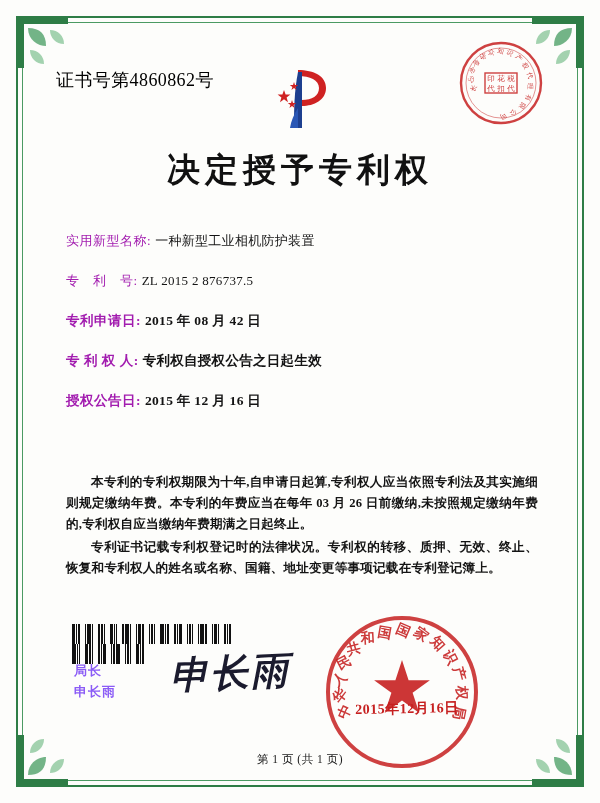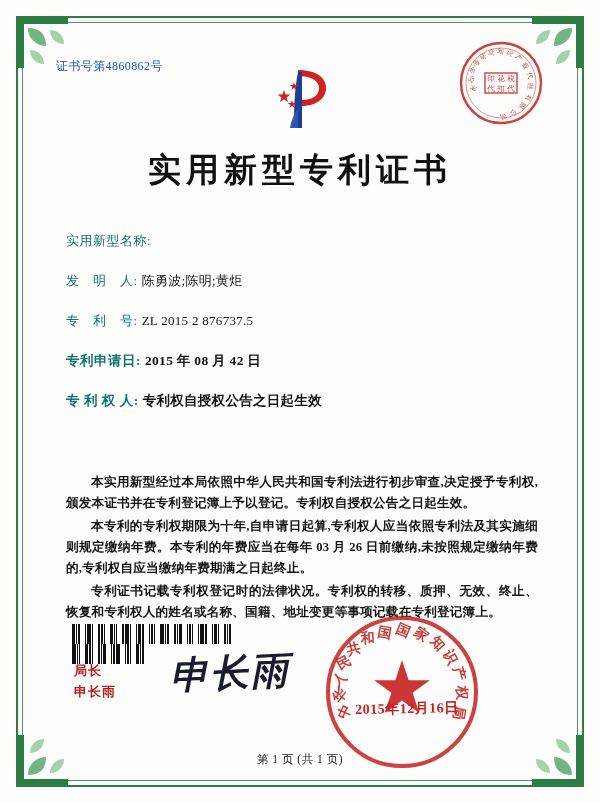--- a/index.html
+++ b/index.html
@@ -47,24 +47,24 @@
   }
   .corner-tl { left: 16px; top: 16px; }
   .corner-tr { right: 16px; top: 16px; transform: scaleX(-1); }
   .corner-bl { left: 16px; bottom: 16px; transform: scaleY(-1); }
   .corner-br { right: 16px; bottom: 16px; transform: scale(-1,-1); }
 
   
   .cert-no {
     position: absolute;
     left: 56px;
-    top: 58px;
-    font-size: 12px;
+    top: 68px;
+    font-size: 18px;
     letter-spacing: 0.4px;
-    color: #1d4ed8;
+    color: #000000;
   }
 
   .logo {
     position: absolute;
     left: 268px;
     top: 62px;
     width: 72px;
     height: 72px;
   }
 
@@ -98,21 +98,21 @@
   }
   .field-row {
     display: flex;
     align-items: baseline;
     margin-bottom: 22px;
     font-size: 13px;
   }
   .field-label {
     white-space: nowrap;
     letter-spacing: 0.5px;
-    color: #0f766e;
+    color: #a21caf;
   }
   .field-label.spread {
     letter-spacing: 0.5px;
   }
   .field-value {
     margin-left: 4px;
     letter-spacing: 0.3px;
     color: #141414;
   }
   .field-row.bold .field-label,
@@ -157,21 +157,21 @@
 
   
   .sig-block {
     position: absolute;
     left: 74px;
     top: 660px;
     font-size: 13px;
     line-height: 21px;
     letter-spacing: 1px;
     font-weight: bold;
-    color: #b91c1c;
+    color: #8b5cf6;
   }
   .handwriting {
     position: absolute;
     left: 170px;
     top: 648px;
     font-size: 38px;
     font-family: "Liberation Serif", serif;
     font-style: italic;
     font-weight: bold;
     color: #1b1b2e;
@@ -281,46 +281,46 @@
       <text transform="translate(64,24) rotate(60)">权</text>
       <text transform="translate(69,33) rotate(74)">代</text>
       <text transform="translate(70,43) rotate(90)">理</text>
       <text transform="translate(69,54) rotate(106)">有</text>
       <text transform="translate(64,62) rotate(120)">限</text>
       <text transform="translate(56,69) rotate(134)">公</text>
       <text transform="translate(47,73) rotate(150)">司</text>
     </g>
   </svg>
 
-  <div class="title">实用新型专利证书</div>
+  <div class="title">决定授予专利权</div>
 
   <div class="fields">
     <div class="field-row">
       <span class="field-label">实用新型名称:</span>
-    </div>
-    <div class="field-row">
-      <span class="field-label spread">发　明　人:</span>
-      <span class="field-value">陈勇波;陈明;黄炬</span>
+      <span class="field-value">一种新型工业相机防护装置</span>
     </div>
     <div class="field-row">
       <span class="field-label spread">专　利　号:</span>
       <span class="field-value">ZL 2015 2 876737.5</span>
     </div>
     <div class="field-row bold">
       <span class="field-label">专利申请日:</span>
       <span class="field-value">2015 年 08 月 42 日</span>
     </div>
     <div class="field-row bold">
       <span class="field-label">专 利 权 人:</span>
       <span class="field-value">专利权自授权公告之日起生效</span>
     </div>
+    <div class="field-row bold">
+      <span class="field-label">授权公告日:</span>
+      <span class="field-value">2015 年 12 月 16 日</span>
+    </div>
   </div>
 
   <div class="body-text">
-    <p>本实用新型经过本局依照中华人民共和国专利法进行初步审查,决定授予专利权,颁发本证书并在专利登记簿上予以登记。专利权自授权公告之日起生效。</p>
     <p>本专利的专利权期限为十年,自申请日起算,专利权人应当依照专利法及其实施细则规定缴纳年费。本专利的年费应当在每年 03 月 26 日前缴纳,未按照规定缴纳年费的,专利权自应当缴纳年费期满之日起终止。</p>
     <p>专利证书记载专利权登记时的法律状况。专利权的转移、质押、无效、终止、恢复和专利权人的姓名或名称、国籍、地址变更等事项记载在专利登记簿上。</p>
   </div>
 
   <div class="barcode">
     <span style="width:3px"></span><span style="width:1px"></span><span style="width:2px"></span>
     <span style="width:1px"></span><span style="width:4px"></span><span style="width:1px"></span>
     <span style="width:2px"></span><span style="width:2px"></span><span style="width:1px"></span>
     <span style="width:3px"></span><span style="width:1px"></span><span style="width:1px"></span>
     <span style="width:2px"></span><span style="width:4px"></span><span style="width:1px"></span>

